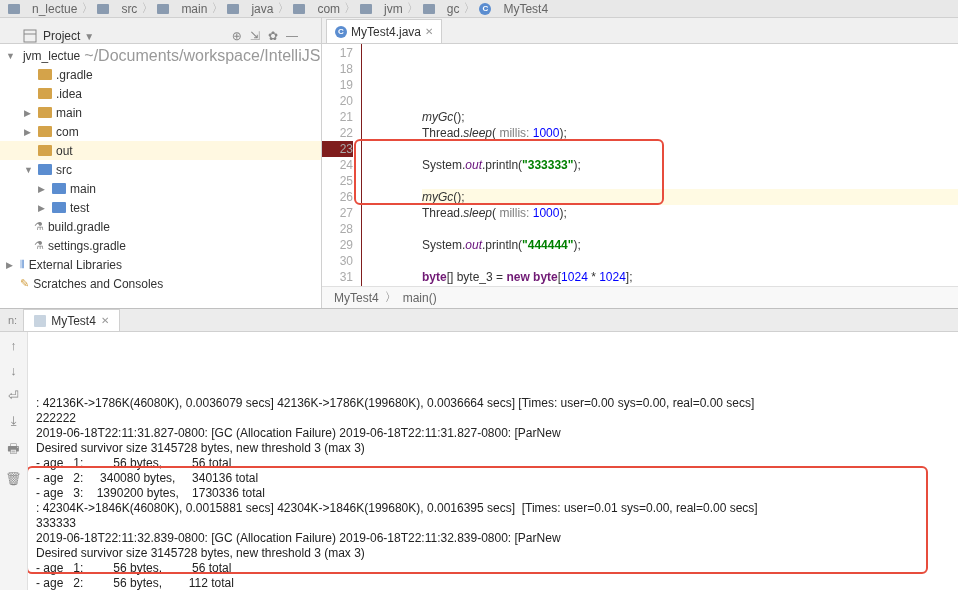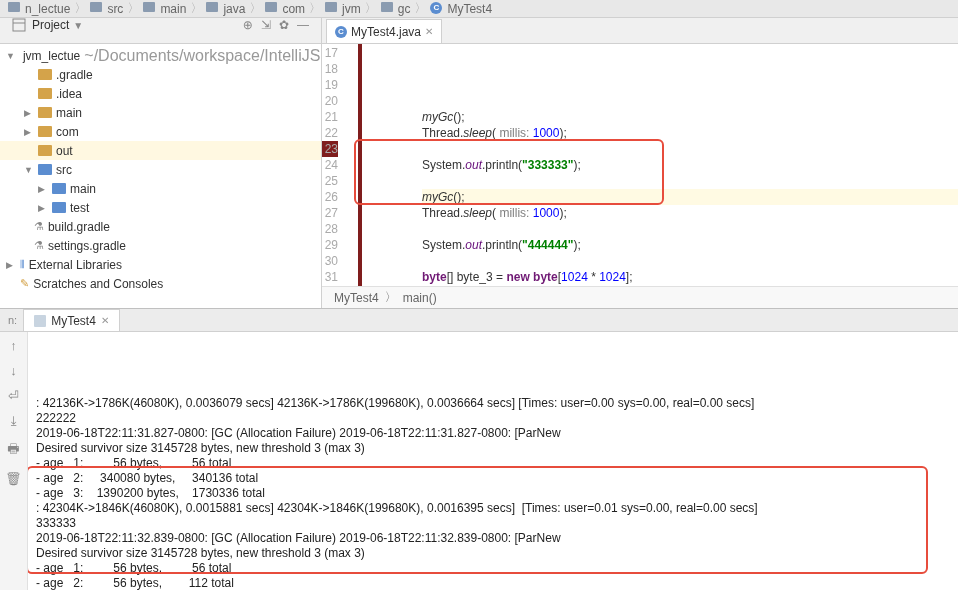--- a/index.html
+++ b/index.html
@@ -1,24 +1,24 @@
 <!DOCTYPE html>
 <html><head>
 <meta charset="utf-8">
 <style>
 * { margin: 0; padding: 0; box-sizing: border-box; font-family: "Lucida Grande", "Segoe UI", sans-serif; font-size: 12px; }
 body { background: #f2f2f2; color: #333; overflow: hidden; width: 958px; height: 590px; }
 .top-breadcrumb { height: 18px; background: #e8e8e8; border-bottom: 1px solid #d0d0d0; display: flex; align-items: center; padding: 0 8px; gap: 4px; font-size: 11px; color: #666; }
-.bc-item { display: flex; gap: 5px; }
+.bc-item { display: flex; align-items: center; gap: 12px; }
 .bc-sep { color: #aaa; }
 .folder-ico { width: 12px; height: 10px; background: #8a9bb0; border-radius: 1px; display: inline-block; }
 .class-ico { width: 12px; height: 12px; background: #5b8dd0; border-radius: 50%; display: inline-flex; align-items: center; justify-content: center; color: #fff; font-size: 8px; font-weight: bold; }
 .main-area { display: flex; height: 290px; }
 .project-panel { width: 322px; background: #fff; border-right: 1px solid #d0d0d0; display: flex; flex-direction: column; }
-.project-header { height: 26px; background: #f0f0f0; border-bottom: 1px solid #d0d0d0; display: flex; align-items: flex-start; padding: 0 12px; gap: 6px; }
+.project-header { height: 26px; background: #f0f0f0; border-bottom: 1px solid #d0d0d0; display: flex; align-items: flex-end; padding: 0 23px; gap: 6px; }
 .proj-title { display: flex; align-items: center; gap: 4px; }
 .proj-title .arrow { color: #888; font-size: 10px; }
 .header-icons { margin-left: auto; display: flex; gap: 8px; color: #888; }
 .header-icons span { cursor: pointer; }
 .tree { flex: 1; overflow: auto; padding: 2px 0; }
 .tree-row { display: flex; align-items: center; height: 19px; padding-left: 6px; gap: 4px; cursor: pointer; }
 .tree-row.sel { background: #fff8e1; }
 .tree-arrow { width: 10px; color: #888; font-size: 9px; }
 .tree-indent { display: inline-block; }
 .tree-folder { width: 14px; height: 11px; border-radius: 1px; display: inline-block; }
@@ -27,21 +27,21 @@
 .tree-label { color: #333; }
 .tree-path { color: #999; font-size: 16px; }
 .flask-ico { color: #888; font-size: 11px; }
 .lib-ico { color: #5b8dd0; font-size: 11px; }
 .scratch-ico { color: #d4a34a; font-size: 11px; }
 .editor-panel { flex: 1; background: #fff; display: flex; flex-direction: column; }
 .editor-tabs { height: 26px; background: #f0f0f0; border-bottom: 1px solid #d0d0d0; display: flex; align-items: flex-end; padding-left: 4px; }
 .editor-tab { height: 24px; background: #fff; border: 1px solid #d0d0d0; border-bottom: none; padding: 0 8px; display: flex; align-items: center; gap: 4px; font-size: 11px; }
 .tab-close { color: #999; font-size: 10px; cursor: pointer; }
 .editor-body { flex: 1; display: flex; overflow: hidden; font-family: Menlo, Consolas, monospace; font-size: 12.5px; }
-.gutter { width: 40px; background: #fff; border-right: 4px solid #7f1d1d; text-align: right; padding-right: 20px; color: #aaa; line-height: 16px; padding-top: 1px; }
+.gutter { width: 40px; background: #fff; border-right: 1px solid #7f1d1d; text-align: right; padding-right: 8px; color: #aaa; line-height: 16px; padding-top: 1px; }
 .gutter .hl { background: #7f1d1d; }
 .code { flex: 1; padding: 1px 0 0 60px; line-height: 16px; position: relative; white-space: pre; }
 .code-line { height: 16px; }
 .code-line.hl { background: #fffae3; }
 .kw { color: #701a75; font-weight: bold; }
 .str { color: #008000; font-weight: bold; }
 .fld { color: #660e7a; font-style: italic; }
 .mtd { font-style: italic; }
 .param { color: #808080; }
 .num { color: #0000ff; }

